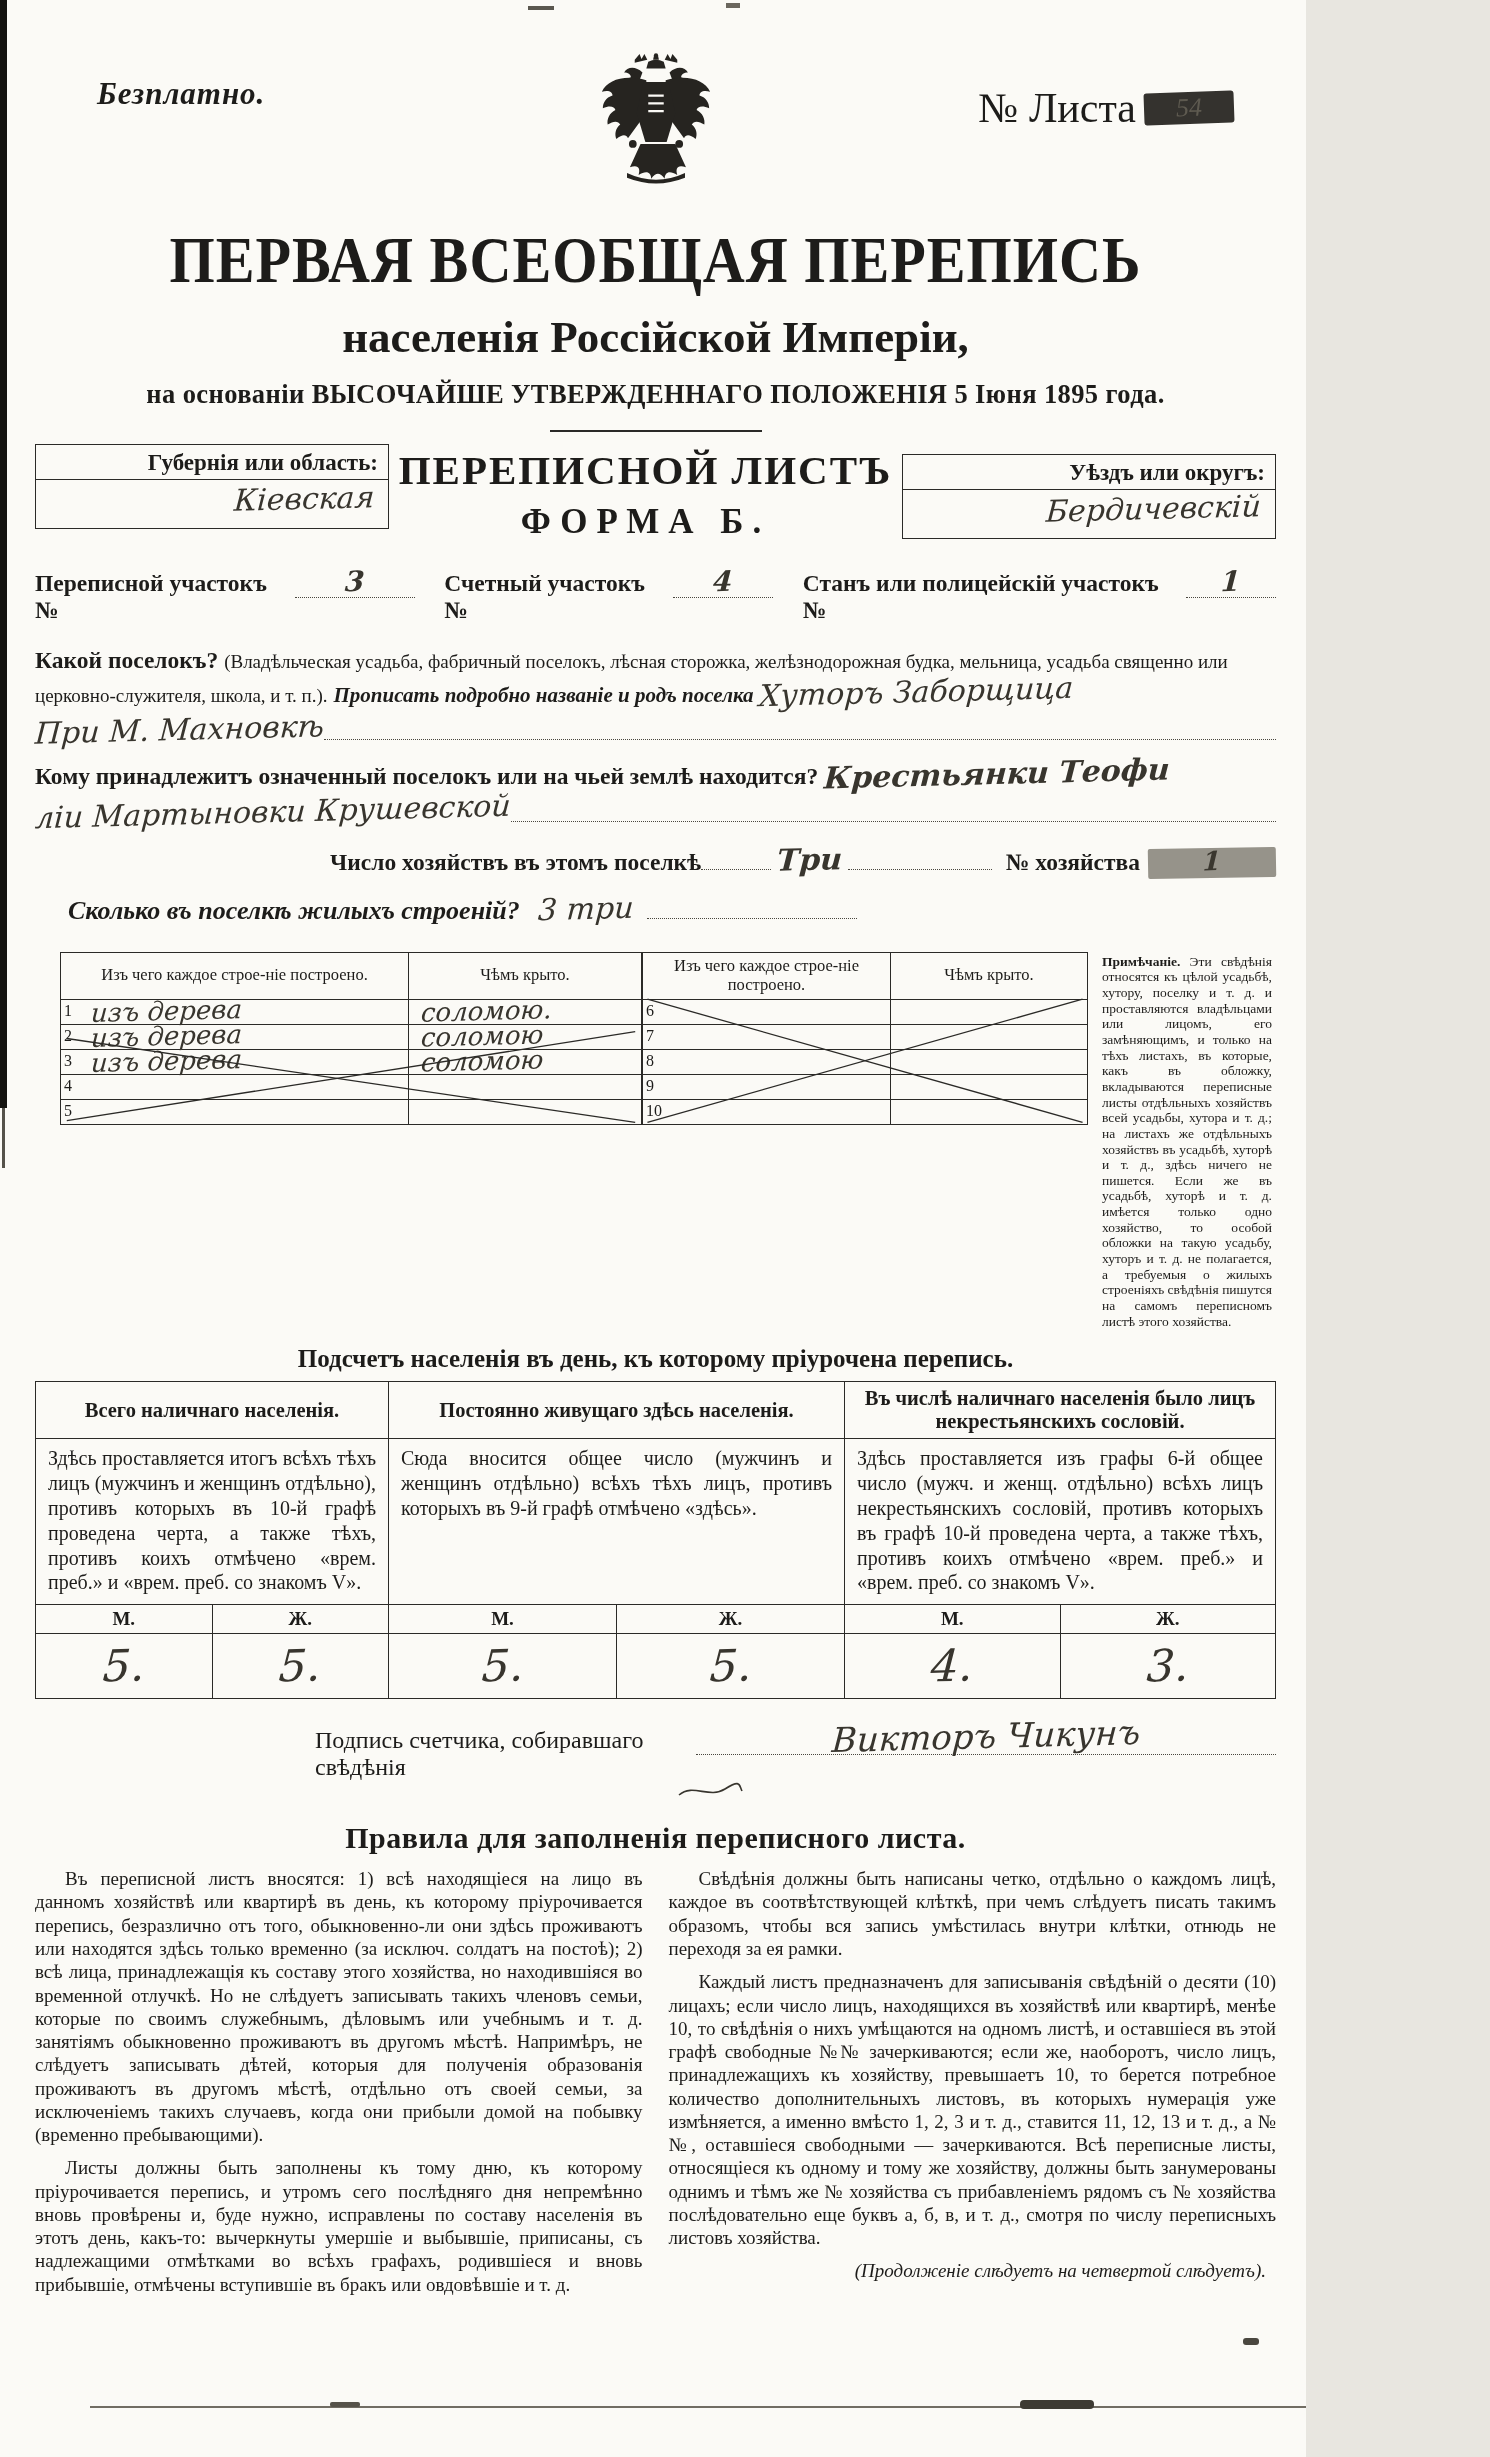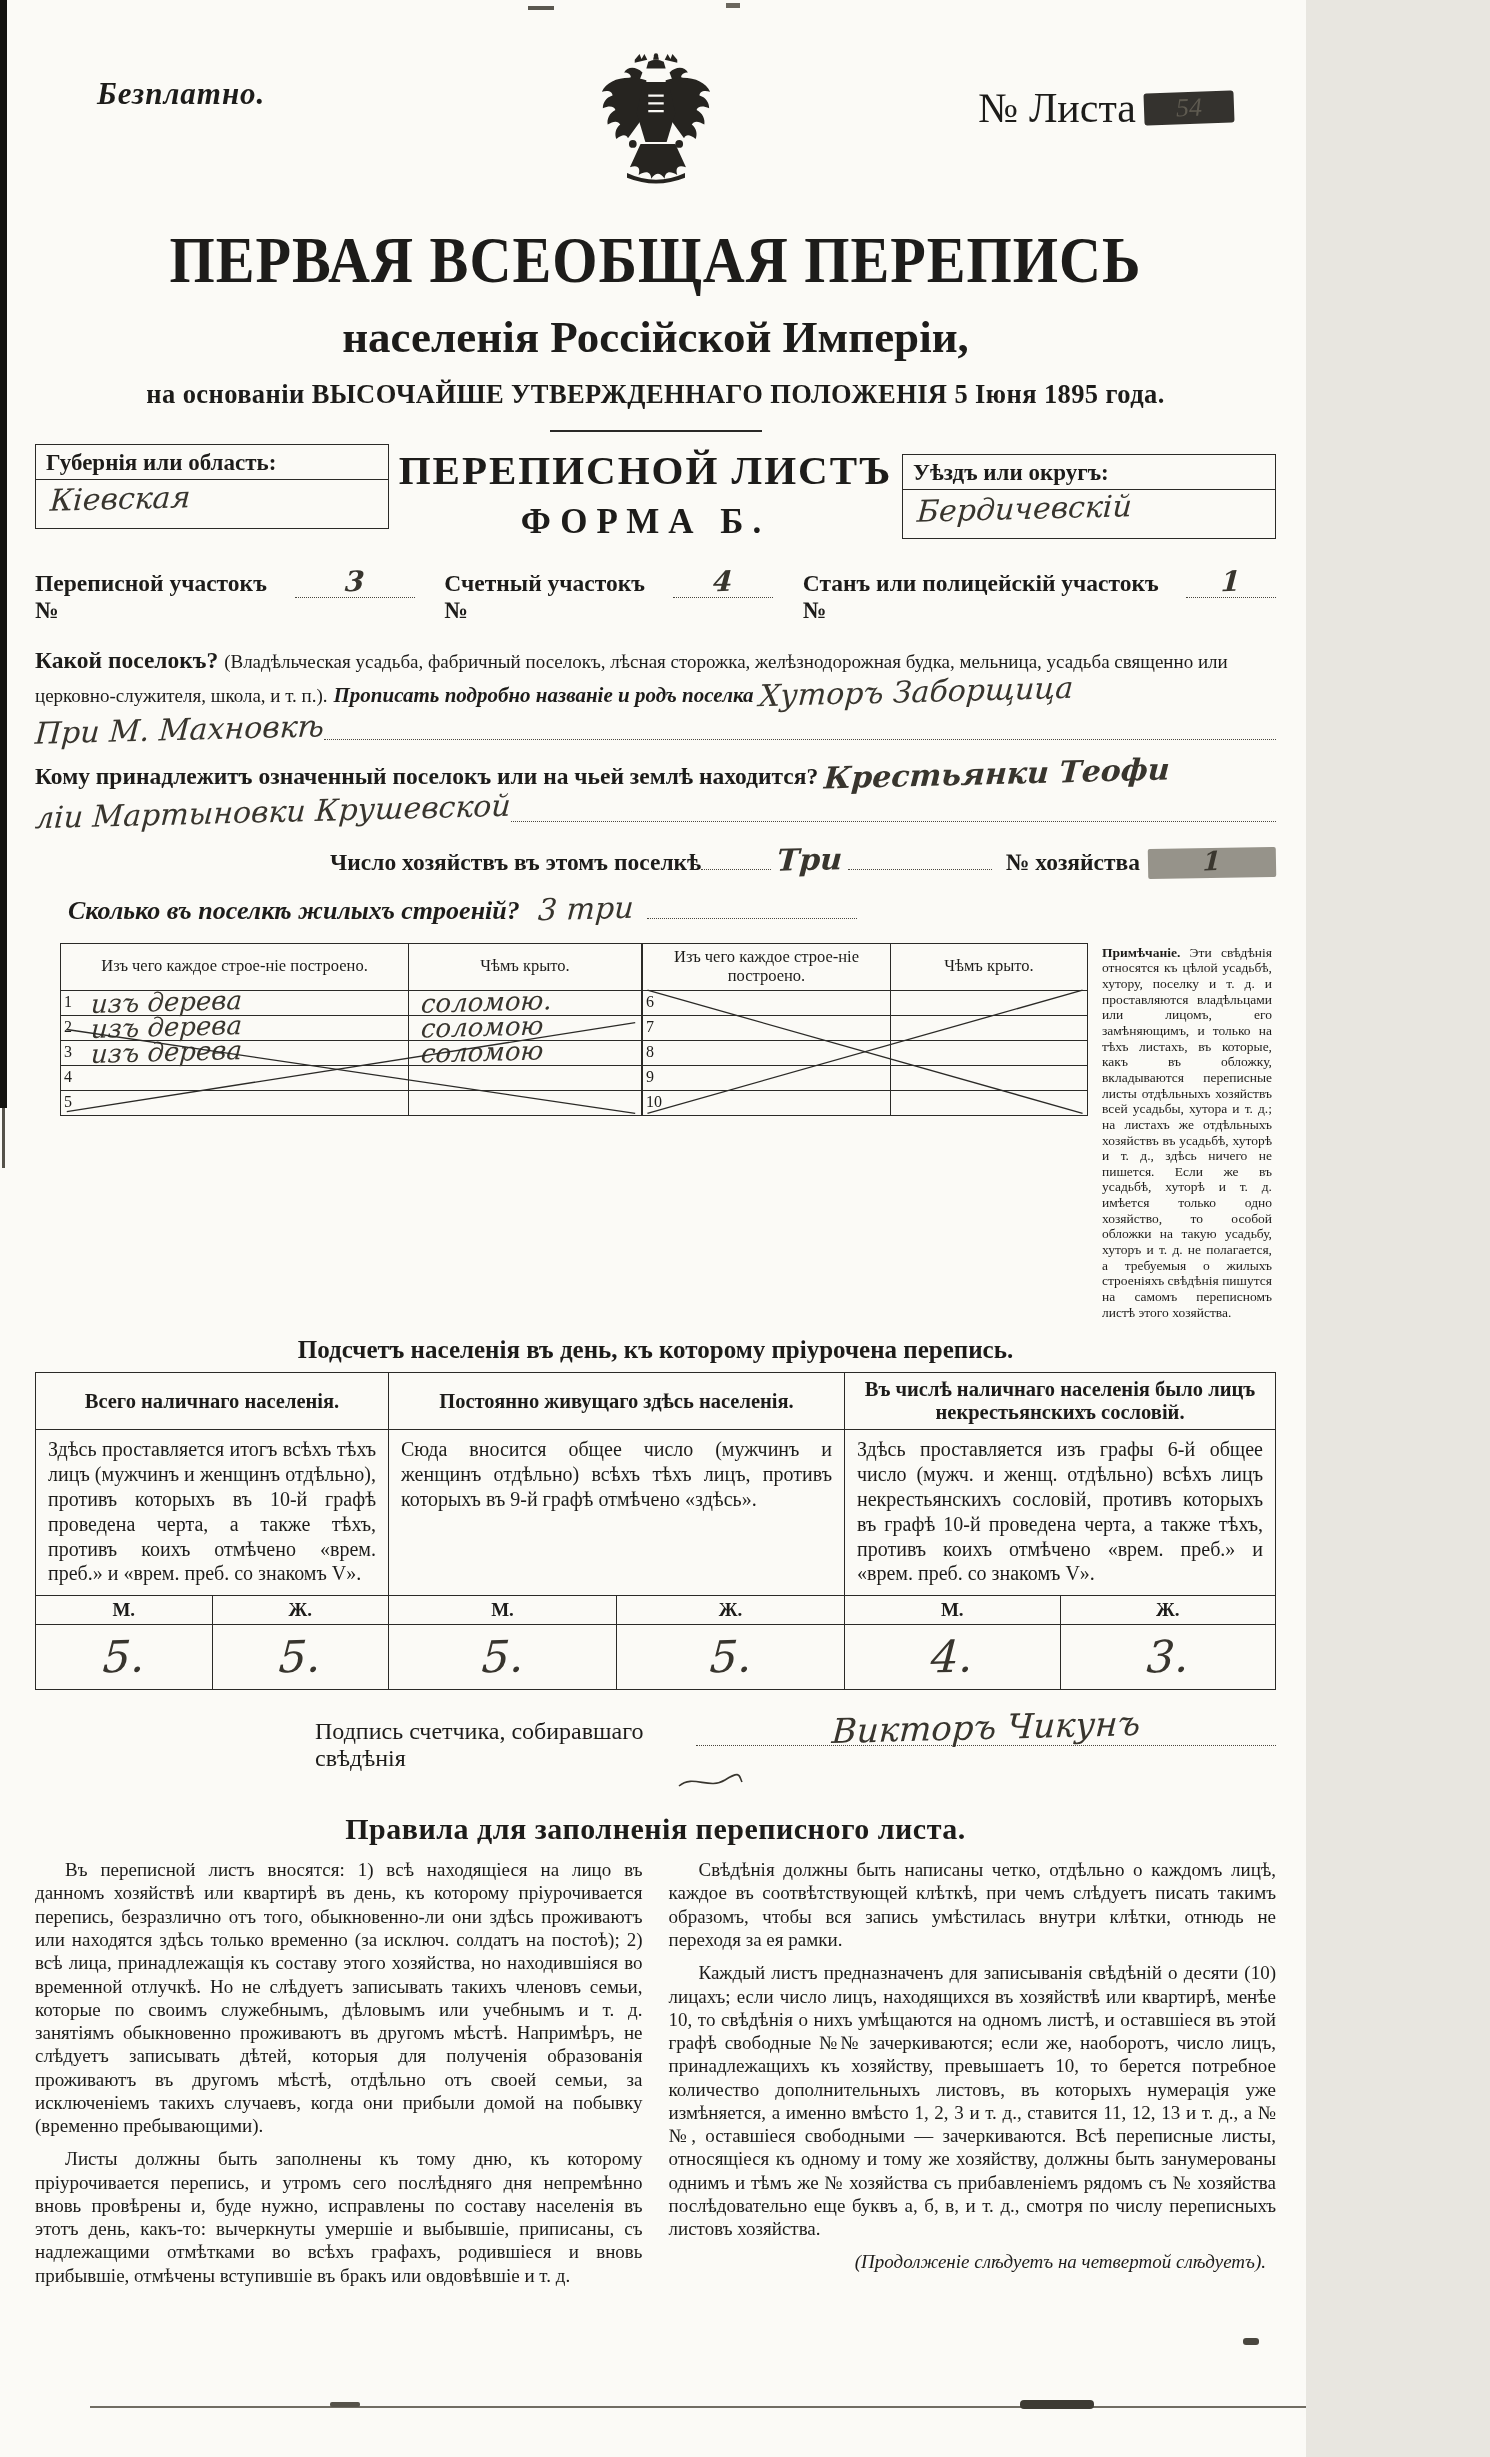--- a/index.html
+++ b/index.html
@@ -32,21 +32,21 @@
           transform:rotate(-2deg);color:#5e5a50;font-size:26px;text-align:center;line-height:32px;
           font-style:italic;overflow:hidden;}
 
   .title1{text-align:center;font-size:60px;font-weight:bold;margin-top:4px;transform:scale(0.97,1.1);letter-spacing:1px;}
   .title2{text-align:center;font-size:45px;font-weight:bold;margin-top:16px;}
   .basis{text-align:center;font-size:26.5px;font-weight:bold;margin-top:16px;letter-spacing:0.4px;}
   .rule{width:212px;border-top:2.5px solid #2a2927;margin:20px auto 12px;}
 
   
   .headrow{display:flex;align-items:flex-start;margin-top:6px;}
-  .headbox{width:352px;border:1.7px solid #2b2a27;}
+  .headbox{width:352px;border:1.7px solid #2b2a27;text-align:right;}
   .headbox.right{width:372px;margin-top:10px;}
   .hb-label{font-weight:bold;font-size:23px;padding:5px 10px 3px;border-bottom:1.5px solid #2b2a27;}
   .hb-value{height:44px;padding:4px 14px 0;}
   .headcenter{flex:1;text-align:center;padding-top:2px;}
   .hc1{font-size:41px;font-weight:bold;letter-spacing:2px;}
   .hc2{font-size:35px;font-weight:bold;letter-spacing:9px;margin-top:8px;}
 
   
   .precinct{display:flex;align-items:baseline;font-size:23.5px;font-weight:bold;margin-top:26px;}
   .slot{border-bottom:1.7px dotted #4a473f;text-align:center;display:inline-block;}
@@ -62,21 +62,21 @@
 
   .hhline{display:flex;align-items:baseline;margin:18px 0 0 295px;font-size:23.5px;font-weight:bold;}
   .dots-seg{display:inline-block;border-bottom:1.7px dotted #4a473f;height:1.05em;}
   .smudge2{display:inline-block;width:128px;height:30px;background:#96938a;border-radius:2px;
            transform:rotate(-1deg);text-align:center;line-height:28px;margin-left:8px;}
   .smudge2 .hand{color:#3a372f;}
   .bqline{display:flex;align-items:baseline;margin-top:12px;font-size:26px;margin-left:33px;}
   .bq{font-weight:bold;font-style:italic;}
 
   
-  .btables{display:flex;margin-top:17px;align-items:flex-start;padding-left:25px;}
+  .btables{display:flex;margin-top:26px;align-items:flex-start;padding-left:25px;}
   .btable{border:1.7px solid #2b2a27;position:relative;}
   .bt-grid{display:grid;}
   .bt-left .bt-grid{grid-template-columns:348px 232px;}
   .bt-right .bt-grid{grid-template-columns:248px 196px;}
   .bth{border-bottom:1.5px solid #2b2a27;font-size:16.5px;text-align:center;padding:2px 6px;height:42px;
        display:flex;align-items:center;justify-content:center;line-height:1.15;}
   .bth.first{border-right:1.4px solid #2b2a27;}
   .btc{border-bottom:1.3px solid #2b2a27;height:24px;position:relative;overflow:visible;}
   .btc.mat{border-right:1.4px solid #2b2a27;padding-left:4px;}
   .btc:nth-last-child(-n+2){border-bottom:none;}

